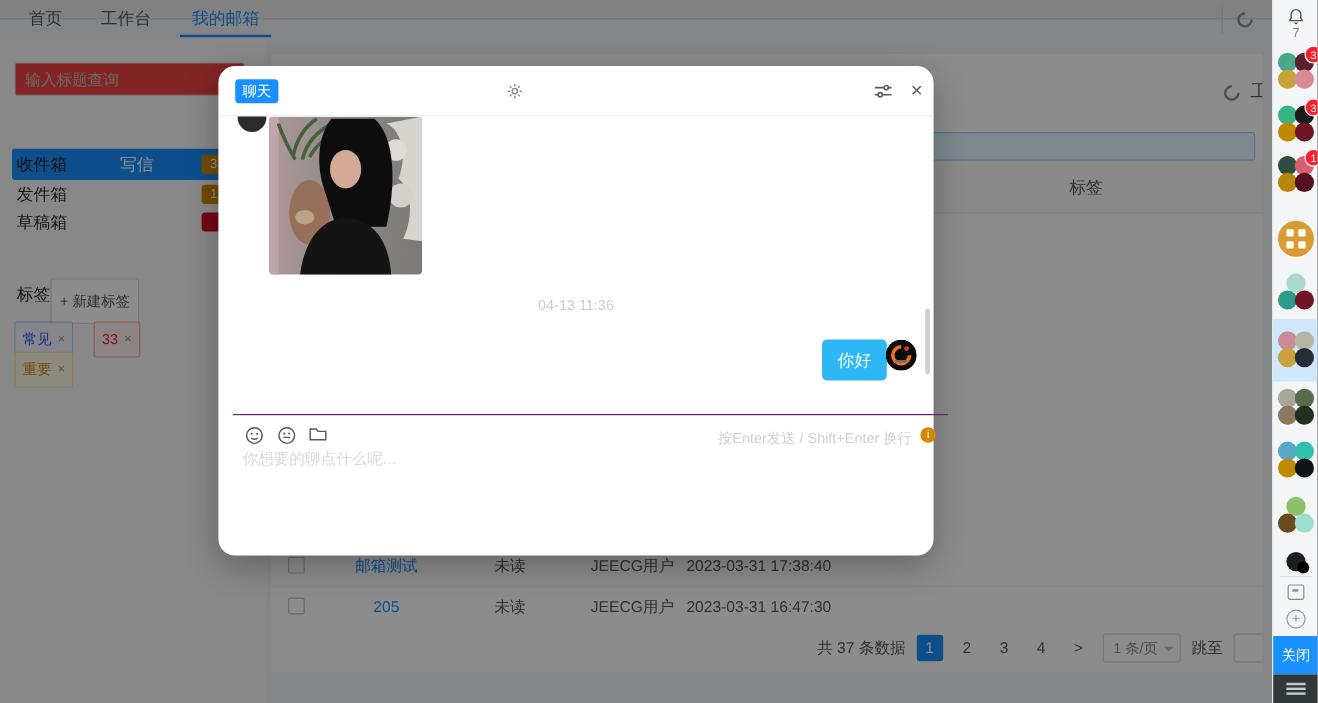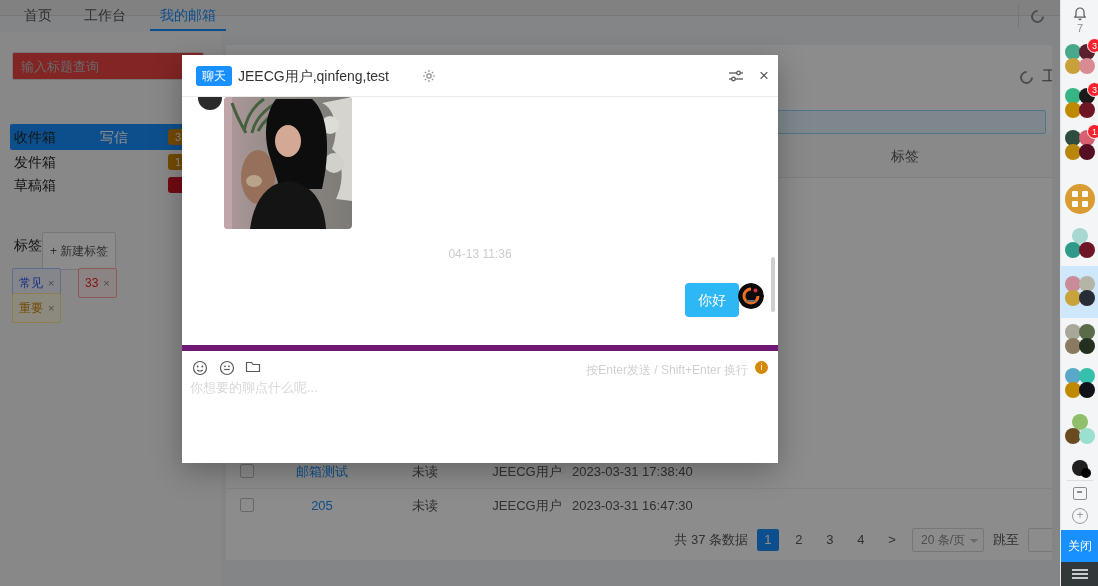--- a/index.html
+++ b/index.html
@@ -70,35 +70,35 @@
   .contact-sel-bg { position:absolute; left:0; top:266px; width:38px; height:52px; background:#cfe7fa; }
   .side-div { position:absolute; left:6px; top:480px; width:26px; height:1px; background:#dcdee0; }
   .archive-ic { position:absolute; left:12px; top:487px; width:14px; height:13px; border:1.5px solid #8c8c8c; border-radius:2px; }
   .archive-ic::after { content:""; position:absolute; left:3px; top:3px; width:5px; height:2px; background:#8c8c8c; }
   .plus-ic { position:absolute; left:11px; top:508px; width:16px; height:16px; border:1.5px solid #9c9c9c; border-radius:50%; color:#9c9c9c; font-size:12px; line-height:13px; text-align:center; }
   .close-btn { position:absolute; left:0; top:530px; width:38px; height:32px; color:#fff; font-size:12px; line-height:32px; border:none; }
   .side-footer { position:absolute; left:0; top:562px; width:38px; height:24px; background:#32373a; }
   .ham { position:absolute; left:11px; width:16px; height:2px; background:#c8cbcd; }
 
   
-  .chat-modal { position:absolute; left:182px; top:55px; width:596px; height:408px; background:#fff; border-radius:0; box-shadow:0 8px 28px rgba(0,0,0,0.28); z-index:30; }
+  .chat-modal { position:absolute; left:182px; top:55px; width:596px; height:408px; background:#fff; border-radius:14px; box-shadow:0 8px 28px rgba(0,0,0,0.28); z-index:30; }
   .cm-header { position:absolute; left:0; top:0; width:596px; height:42px; border-bottom:1px solid #ebebeb; }
   .cm-badge { position:absolute; left:14px; top:11px; height:20px; line-height:20px; padding:0 6px; border-radius:3px; color:#fff; font-size:12px; }
   .cm-title { position:absolute; left:56px; line-height:42px; font-size:14px; color:#333; }
   .cm-gear { position:absolute; left:240px; top:14px; }
   .cm-tune { position:absolute; left:546px; top:14px; }
   .cm-close { position:absolute; left:570px; top:8px; width:24px; height:26px; font-size:17px; color:#595959; text-align:center; line-height:26px; background:none; border:none; }
   .cm-body { position:absolute; left:0; top:42px; width:596px; height:248px; overflow:hidden; }
   .peer-avatar-cut { position:absolute; left:16px; top:-11px; width:24px; height:24px; border-radius:50%; background:#2b2b2b; }
   .msg-photo { position:absolute; left:42px; top:0; width:128px; height:132px; border-radius:4px; overflow:hidden; }
   .cm-time { position:absolute; left:0; top:150px; width:596px; text-align:center; font-size:12px; color:#ccc; }
   .bubble { position:absolute; left:503px; top:186px; height:34px; line-height:34px; padding:0 13px; border-radius:4px; color:#fff; font-size:14px; }
   .me-avatar { position:absolute; left:556px; top:186px; width:26px; height:26px; border-radius:50%; overflow:hidden; }
   .cm-scroll { position:absolute; right:3px; top:160px; width:4px; height:55px; background:#cfcfcf; border-radius:2px; }
-  .cm-footer { position:absolute; left:0; top:290px; width:596px; height:118px; border-top:6px solid #701a75; }
+  .cm-footer { position:absolute; left:12px; top:290px; width:596px; height:118px; border-top:1px solid #701a75; }
   .ft-ic { position:absolute; top:9px; }
   .send-hint { position:absolute; right:30px; top:11px; font-size:12px; color:#d0d0d0; }
   .info-ic { position:absolute; right:10px; top:10px; width:13px; height:13px; border-radius:50%; color:#fff; font-size:9px; line-height:13px; text-align:center; }
   .chat-input { position:absolute; left:8px; top:28px; width:580px; height:62px; border:none; outline:none; resize:none; background:transparent; font-size:13px; color:#333; font-family:"Liberation Sans","DejaVu Sans",sans-serif; }
   .chat-input::placeholder { color:#d9d9d9; }
 </style>
 </head>
 <body>
 
 <div id="app">
@@ -171,21 +171,21 @@
     </div>
 
     <div class="pager">
       <span>共 37 条数据</span>
       <span class="pg active" style="background: rgb(24, 144, 255);">1</span>
       <span class="pg">2</span>
       <span class="pg">3</span>
       <span class="pg">4</span>
       <span class="pg">&gt;</span>
       <span class="size-box">
-        <span>20 条/页</span>
+        <span>1 条/页</span>
         <span class="caret"></span>
       </span>
       <span>跳至</span>
       <input class="jump-input" type="text" style="">
     </div>
   </div>
 
   <div class="dim"></div>
 
   <div class="chat-side">
@@ -266,21 +266,20 @@
     <div class="side-footer">
       <span class="ham" style="top:7px"></span>
       <span class="ham" style="top:11px"></span>
       <span class="ham" style="top:15px"></span>
     </div>
   </div>
 
   <div class="chat-modal">
     <div class="cm-header">
       <span class="cm-badge" style="background: rgb(24, 144, 255);">聊天</span>
-      <span class="cm-title">JEECG用户,qinfeng,test</span>
       <span class="cm-gear">
         <svg width="14" height="14" viewBox="0 0 14 14">
             <g stroke="#8c8c8c" stroke-width="1.2" fill="none">
               <circle cx="7" cy="7" r="2.2"></circle>
               <path d="M7 1v2M7 11v2M1 7h2M11 7h2M2.8 2.8l1.4 1.4M9.8 9.8l1.4 1.4M11.2 2.8L9.8 4.2M4.2 9.8l-1.4 1.4"></path>
             </g>
           </svg>
       </span>
       <span class="cm-tune">
         <svg width="16" height="14" viewBox="0 0 16 14">

